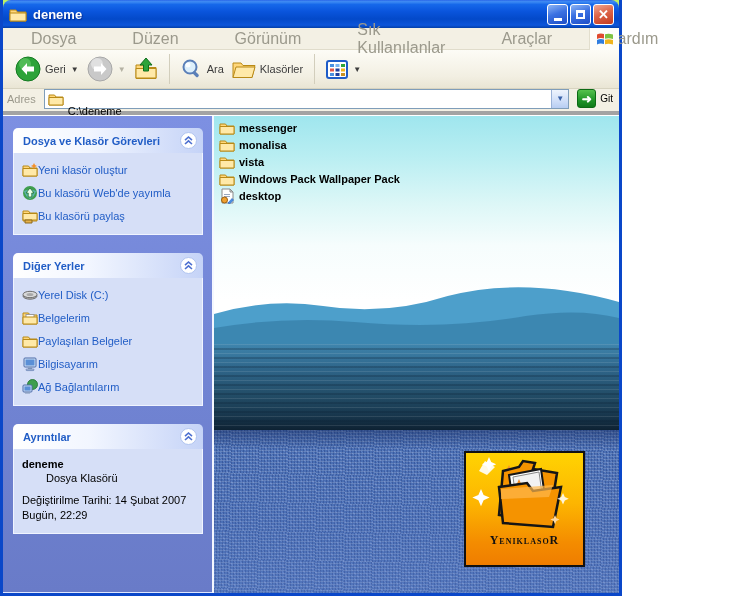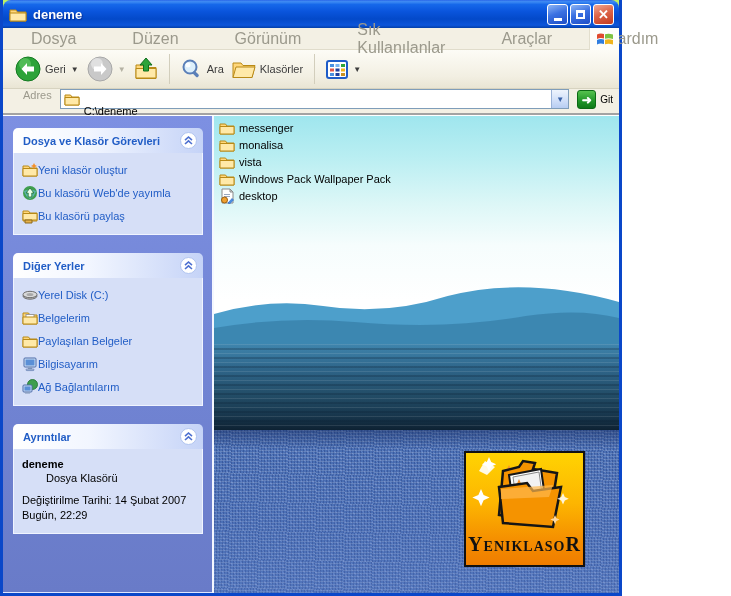--- a/index.html
+++ b/index.html
@@ -31,21 +31,21 @@
   
   .toolbar { height:39px; background:linear-gradient(180deg,#fdfcf6 0%,#f2efe2 70%,#e9e5d4 100%);
              border-bottom:1px solid #d7d3c0; display:flex; align-items:center; padding-left:8px; }
   .tb-btn { display:flex; align-items:center; gap:4px; padding:2px 4px; border-radius:3px; }
   .tb-label { font-size:11px; color:#3c3c3c; }
   .caret { font-size:8px; color:#3c3c3c; margin-left:1px; }
   .caret.dis { color:#b5b2a4; }
   .tb-sep { width:1px; height:30px; background:#d2cebc; margin:0 7px; }
 
   
-  .addressbar { height:26px; background:#f3f0e4; display:flex; padding:0 6px 3px 20px; border-bottom:2px solid #a3a3a3; }
+  .addressbar { height:26px; background:#f3f0e4; display:flex; align-items:center; padding:0 6px 3px 4px; border-bottom:4px solid #a3a3a3; }
   .addr-label { font-size:11px; color:#9b998c; margin-right:8px; }
   .addr-field { flex:1; height:20px; background:#fff; border:1px solid #7f9db9; display:flex; align-items:center; padding-left:3px; position:relative; }
   .addr-text { font-size:11px; color:#000; margin-left:4px;margin-top:24px; }
   .addr-drop { position:absolute; right:0; top:0; width:17px; height:18px;
     background:linear-gradient(180deg,#eef4fd 0%,#cfdef8 60%,#b7cdf2 100%); border-left:1px solid #9ab2d8;
     display:flex; align-items:center; justify-content:center; color:#3a62a8; font-size:8px; }
   .go-btn { display:flex; align-items:center; gap:4px; margin-left:8px; }
   .go-icon { width:19px; height:19px; border-radius:3px; background:linear-gradient(180deg,#55c24e 0%,#1f9427 60%,#0f7a18 100%);
              border:1px solid #0c6a14; color:#fff; display:flex; align-items:center; justify-content:center; font-size:12px; font-weight:bold; }
   .go-label { font-size:10px; color:#000; }
@@ -84,29 +84,29 @@
      background:repeating-linear-gradient(180deg, rgba(255,255,255,0.10) 0 1px, rgba(0,0,0,0) 1px 4px, rgba(10,30,50,0.25) 4px 6px, rgba(0,0,0,0) 6px 9px); }
   .bg-water { position:absolute; left:0; top:314px; right:0; bottom:0; background-color:#4a6fb3;
      background-image:
        linear-gradient(180deg, rgba(20,40,90,0.45) 0%, rgba(20,40,90,0) 12%, rgba(90,120,200,0.15) 60%, rgba(110,140,215,0.25) 100%),
        repeating-linear-gradient(2deg, rgba(255,255,255,0.16) 0 1px, rgba(0,0,0,0) 1px 3px),
        repeating-linear-gradient(92deg, rgba(25,50,120,0.35) 0 1px, rgba(0,0,0,0) 1px 3px),
        repeating-linear-gradient(47deg, rgba(150,175,235,0.25) 0 1px, rgba(0,0,0,0) 1px 4px); }
 
   .file-list { position:absolute; left:5px; top:3px; }
   .file-row { display:flex; align-items:center; gap:4px; height:17px; }
-  .file-name { font-size:11px; color:#000; }
+  .file-name { font-size:11px; color:#000;font-weight:bold; }
 
   
   .badge { position:absolute; right:34px; bottom:26px; width:121px; height:116px;
      border:2px solid #111; background:linear-gradient(180deg,#ffd302 0%,#fdb501 45%,#f48c00 80%,#ef7d00 100%);
      display:flex; flex-direction:column; align-items:center; }
   .badge-art { width:112px; height:84px; }
   .badge-text { font-family:"Liberation Serif", serif; font-variant:small-caps; font-weight:bold;
-     font-size:20px; letter-spacing:1px; color:#111; margin-top:-4px;text-align:center; }
+     font-size:12px; letter-spacing:1px; color:#111; margin-top:-4px;text-align:center; }
 </style>
 </head>
 <body>
 
 <div class="window">
 
   <div class="titlebar">
     <svg class="title-folder-icon" viewBox="0 0 18 15">
       <path d="M1 3 h6 l1.5 2 H17 v9 H1 Z" fill="#ffd77b" stroke="#b98a16" stroke-width="1"></path>
       <path d="M1 6 H17 v8 H1 Z" fill="#ffe9a8" stroke="#b98a16" stroke-width="1"></path>

